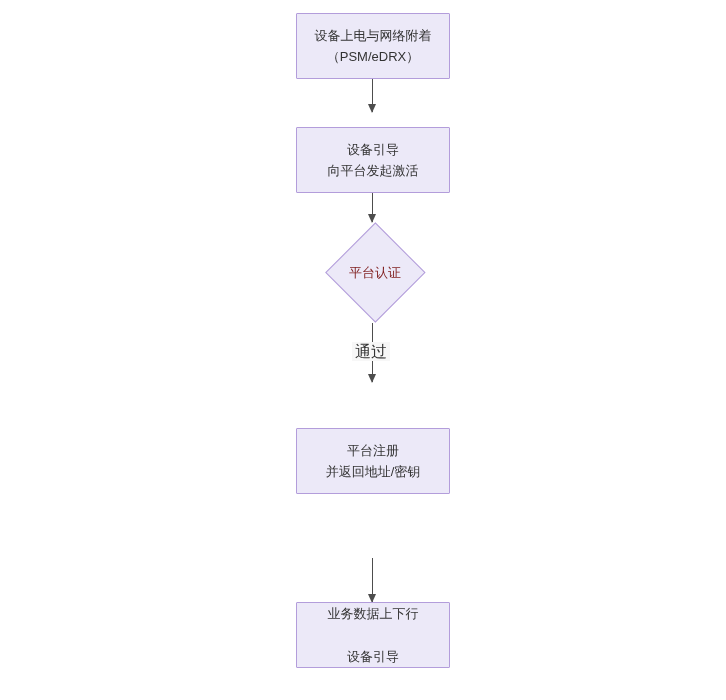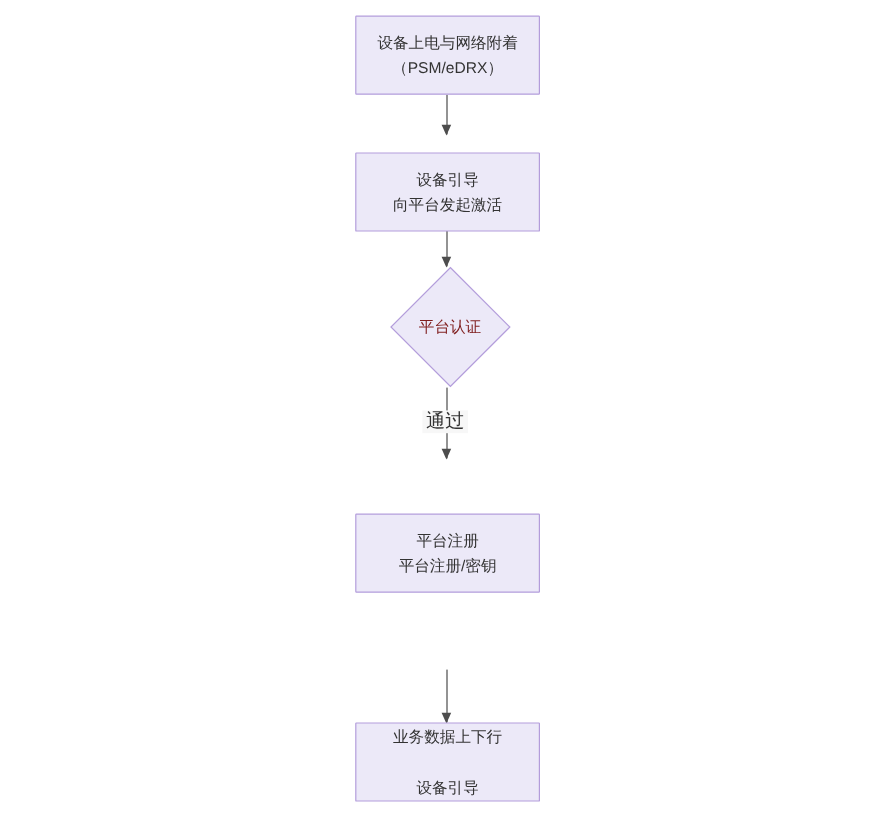--- a/index.html
+++ b/index.html
@@ -157,21 +157,21 @@
     <span class="diamond-label">平台认证</span>
   </div>
 
   <div class="edge" id="edge-3">
     <span class="arrowhead"></span>
   </div>
   <div class="edge-label">通过</div>
 
   <div class="node process" id="node-register">
     <span class="line">平台注册</span>
-    <span class="line">平台注册/密钥</span>
+    <span class="line">并返回地址/密钥</span>
   </div>
 
   <div class="edge" id="edge-4">
     <span class="arrowhead"></span>
   </div>
 
 
   <div class="edge" id="edge-5">
     <span class="arrowhead"></span>
   </div>

